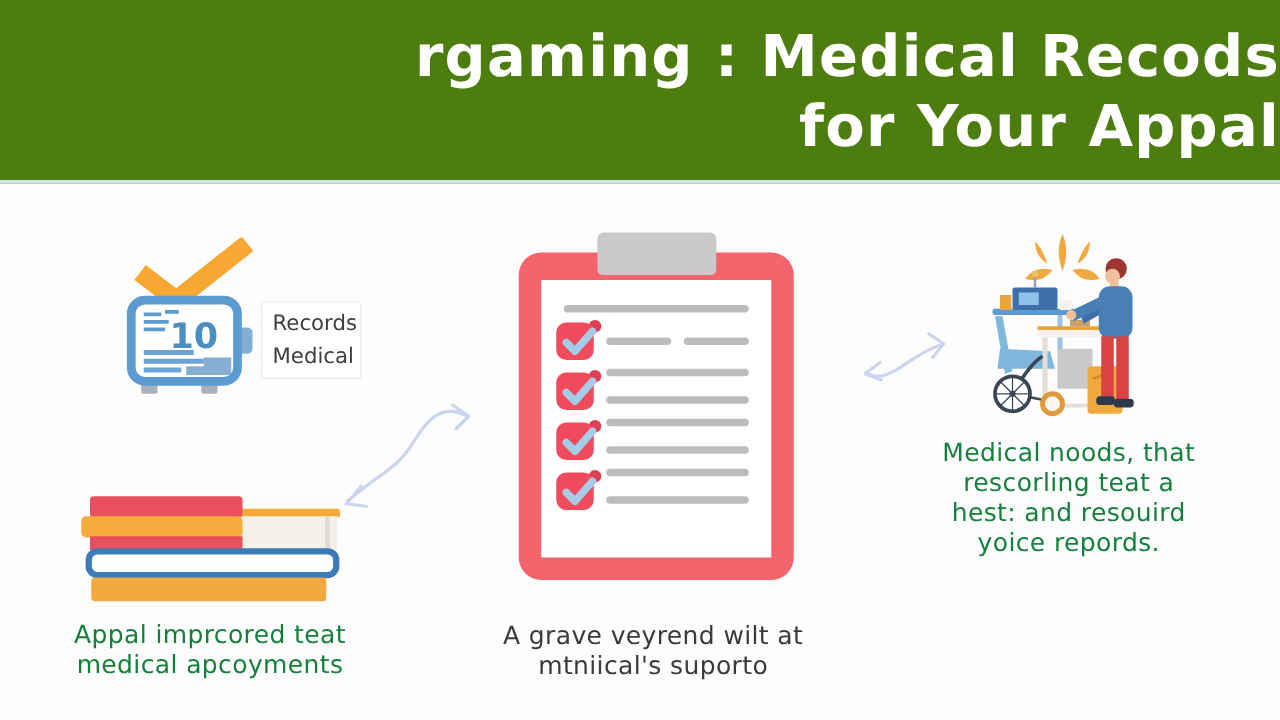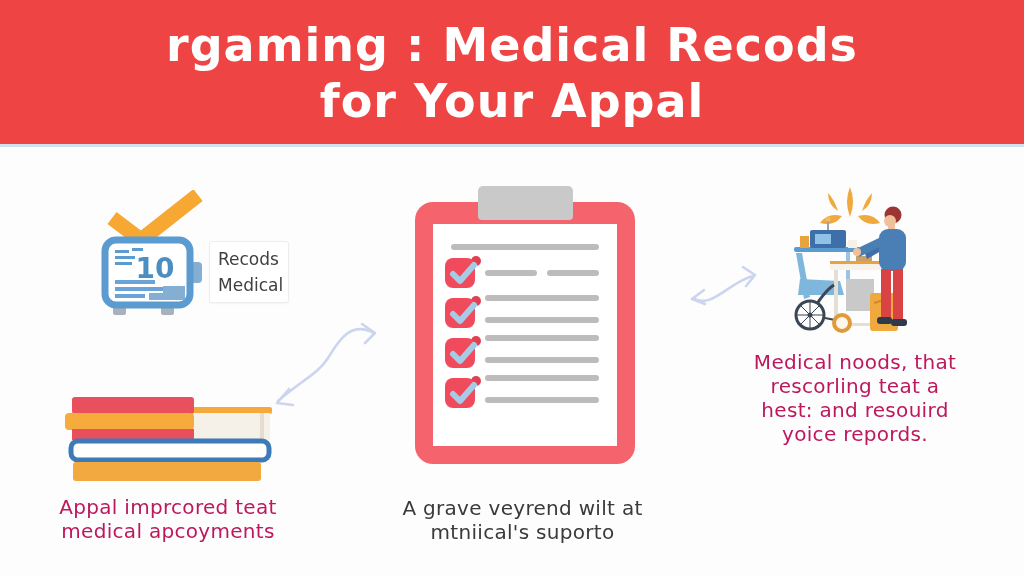--- a/index.html
+++ b/index.html
@@ -3,31 +3,31 @@
 <meta charset="utf-8">
 <style>
   html,body{margin:0;padding:0;background:#ffffff;}
   .canvas{
     position:relative;width:1024px;height:576px;overflow:hidden;
     background:#fdfdfd;font-family:"DejaVu Sans","Liberation Sans",sans-serif;
   }
   
   .banner{
     position:absolute;left:0;top:0;width:1024px;height:147px;
-    background:#ef4444;border-bottom:3px solid #cfe0ee;
-    display:flex;flex-direction:column;justify-content:center;align-items:center;
+    background:#4d7c0f;border-bottom:3px solid #cfe0ee;
+    display:flex;flex-direction:column;justify-content:center;align-items:flex-end;
     box-sizing:border-box;padding-top:2px;
   }
   .title-line{
     color:#ffffff;font-weight:bold;font-size:46px;line-height:56px;
     letter-spacing:1px;text-align:center;white-space:nowrap;
   }
   
   .caption{
-    position:absolute;text-align:center;color:#be185d;
+    position:absolute;text-align:center;color:#15803d;
     font-size:20px;line-height:24px;letter-spacing:0.3px;
   }
   .caption.bold{font-weight:normal;color:#3a3a3a;}
   
   .label-card{
     position:absolute;left:209px;top:241px;width:80px;height:62px;
     background:#ffffff;border:1px solid #ededed;border-radius:3px;
     box-shadow:0 1px 2px rgba(0,0,0,0.04);
     display:flex;flex-direction:column;justify-content:center;
     padding:2px 8px;box-sizing:border-box;
@@ -59,21 +59,21 @@
     <rect x="16" y="22" width="20" height="3" fill="#5b9bcf"></rect>
     <rect x="16" y="28" width="17" height="3" fill="#5b9bcf"></rect>
     <path d="M50 66 L50 59 L64 59 L64 52 L86 52 L86 66 Z" fill="#85aed3"></path>
     <rect x="16" y="46" width="40" height="4" fill="#6aa3d8"></rect>
     <rect x="16" y="53" width="48" height="4" fill="#6aa3d8"></rect>
     <rect x="16" y="60" width="30" height="4" fill="#6aa3d8"></rect>
     <text x="56" y="44" text-anchor="middle" font-size="28" font-weight="bold" fill="#4a8ec2">10</text>
   </svg>
 
   <div class="label-card">
-    <div>Recods</div>
+    <div>Records</div>
     <div>Medical</div>
   </div>
 
   <svg class="abs" style="left:262px;top:318px;" width="126" height="94" viewBox="0 0 126 94">
     <g fill="none" stroke="#ccd5ef" stroke-width="2.6" stroke-linecap="round" stroke-linejoin="round">
       <path d="M112 15 C88 2 76 24 66 40 C56 56 40 62 16 83"></path>
       <path d="M100 6 L113 15 L103 25"></path>
       <path d="M27 71 L15 85 L31 87"></path>
     </g>
   </svg>

